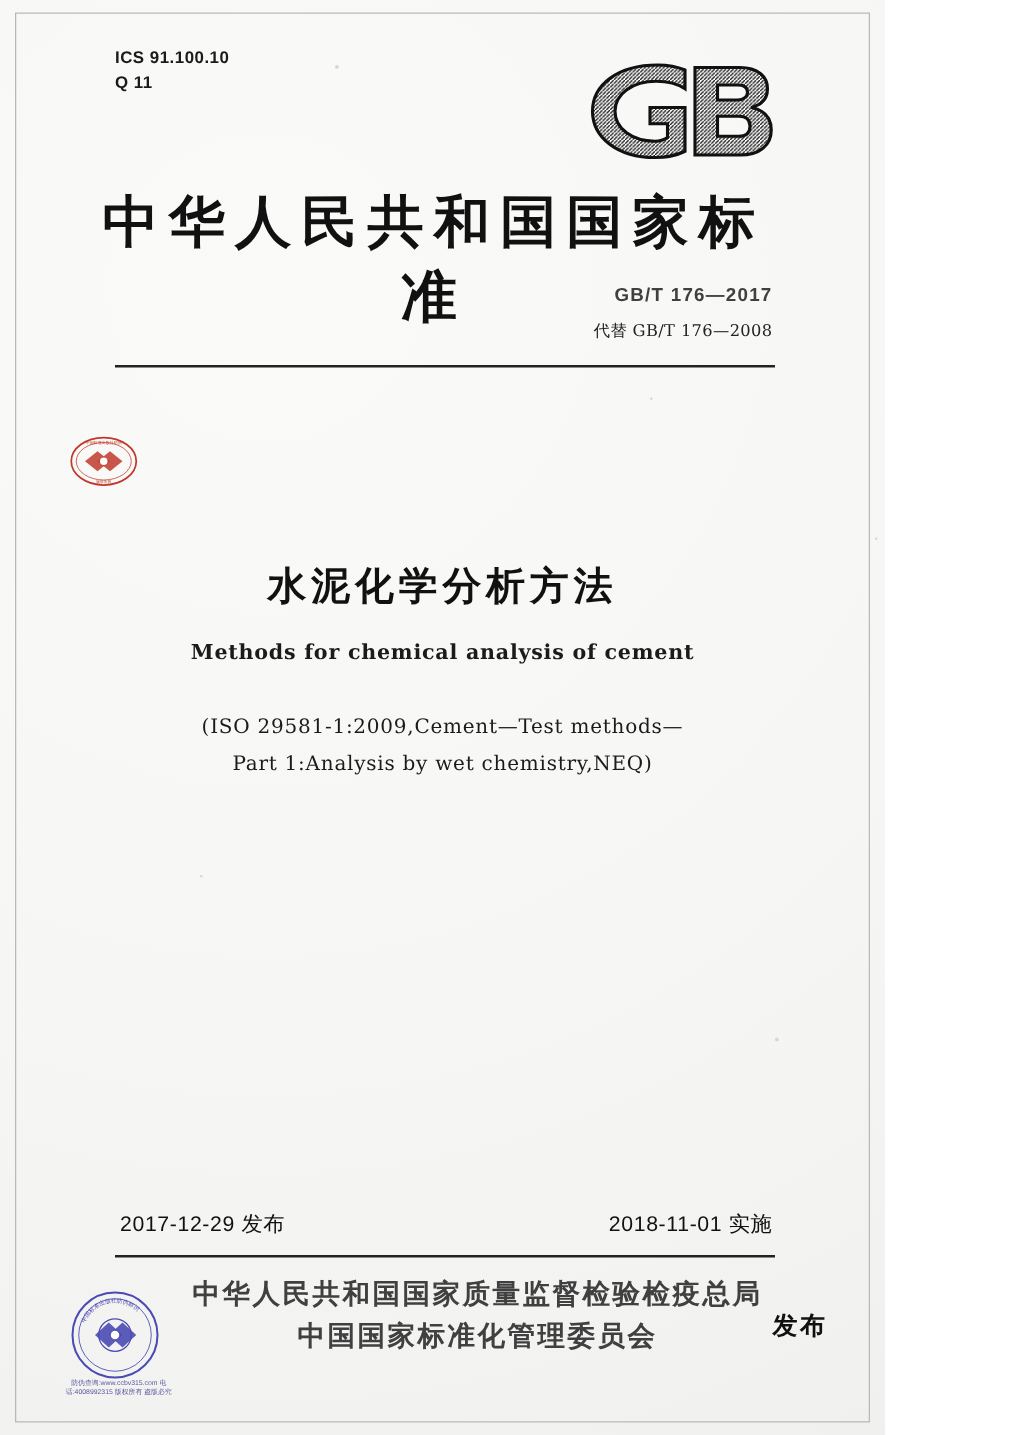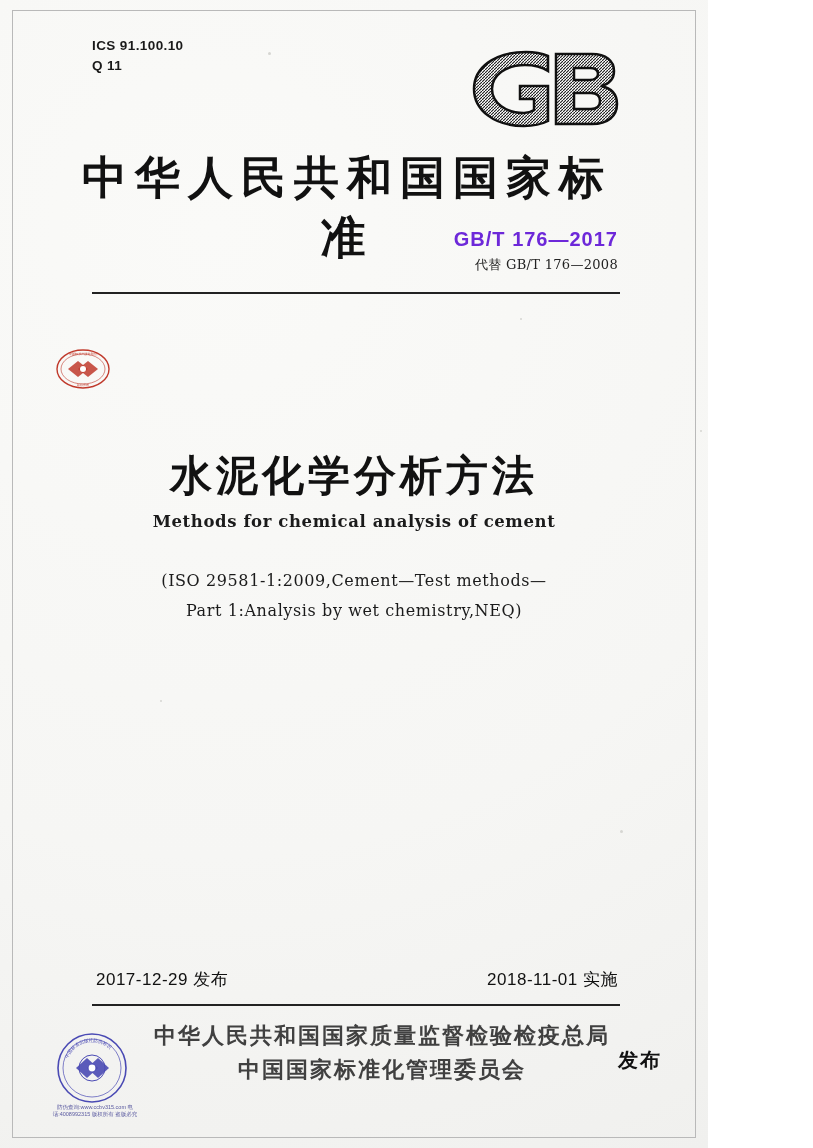--- a/index.html
+++ b/index.html
@@ -76,22 +76,22 @@
     box-sizing: border-box;
   }
   
   .std-number {
     position: absolute;
     right: 90px;
     top: 228px;
     text-align: right;
     font-family: "Liberation Sans", sans-serif;
     font-weight: bold;
-    font-size: 20px;
-    color: #6d28d9;
+    font-size: 15px;
+    color: #404040;
     letter-spacing: 1px;
   }
   .std-replaces {
     position: absolute;
     right: 90px;
     top: 256px;
     text-align: right;
     font-family: "DejaVu Serif", serif;
     font-size: 13px;
     color: #222222;
@@ -114,21 +114,21 @@
     height: 42px;
   }
   
   .doc-title {
     position: absolute;
     left: 0; right: 0;
     top: 448px;
     text-align: center;
     font-family: "DejaVu Serif", serif;
     font-weight: bold;
-    font-size: 42px;
+    font-size: 31px;
     letter-spacing: 4px;
     color: #111111;
   }
   .doc-title-en {
     position: absolute;
     left: 0; right: 0;
     top: 512px;
     text-align: center;
     font-family: "DejaVu Serif", serif;
     font-weight: bold;

